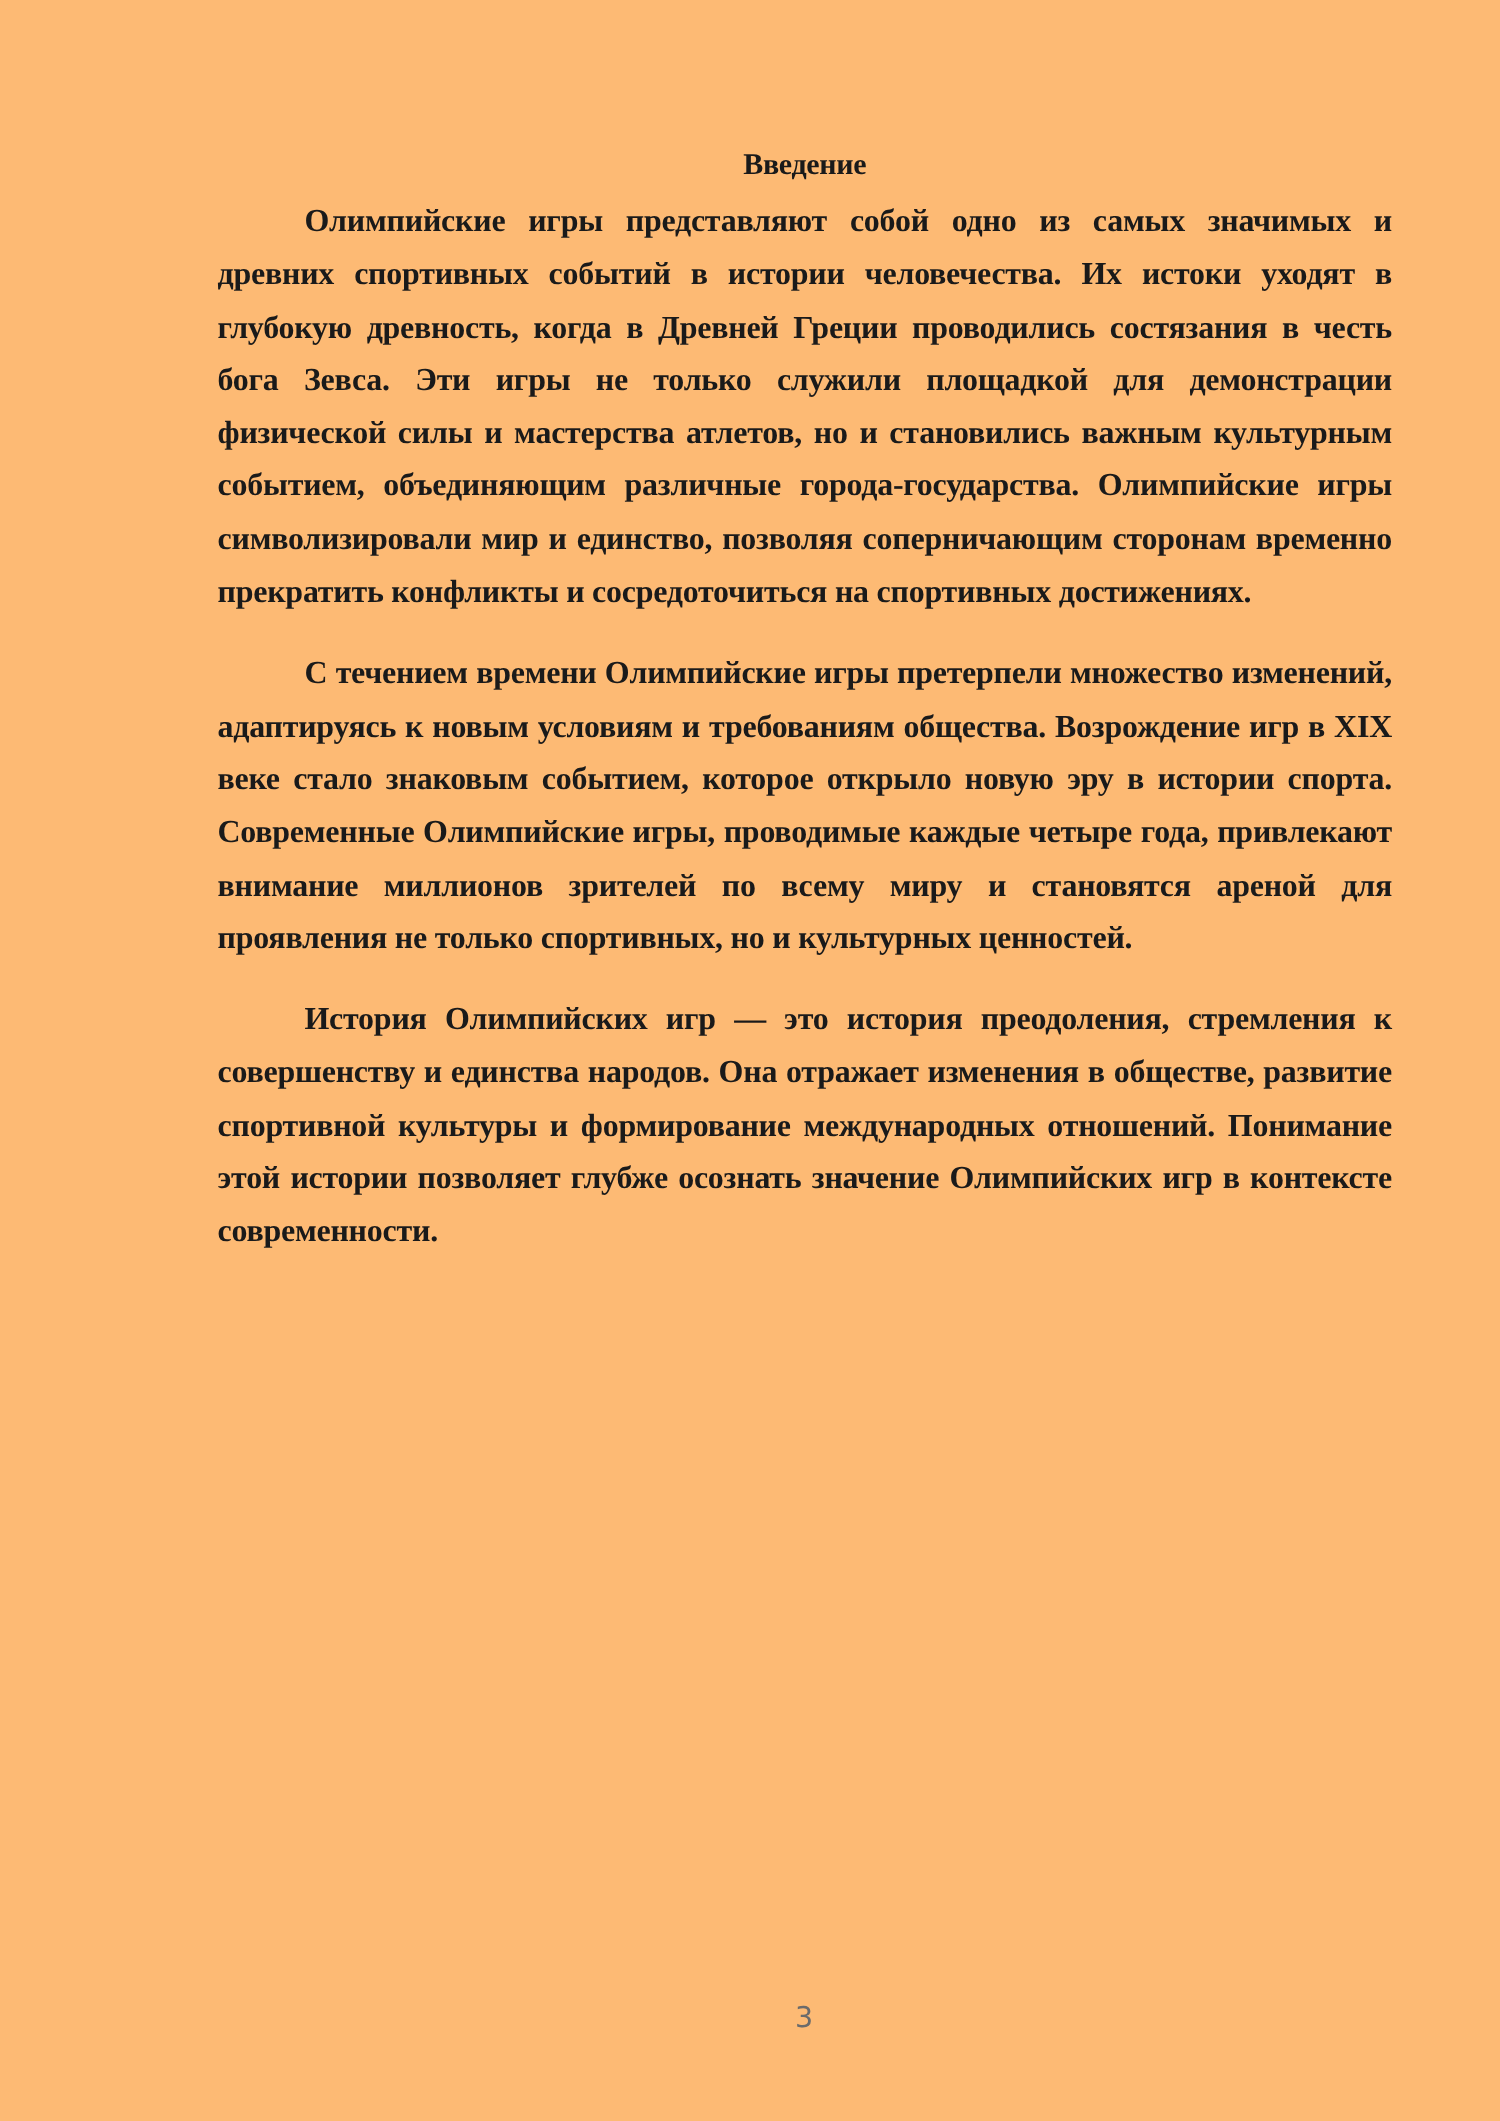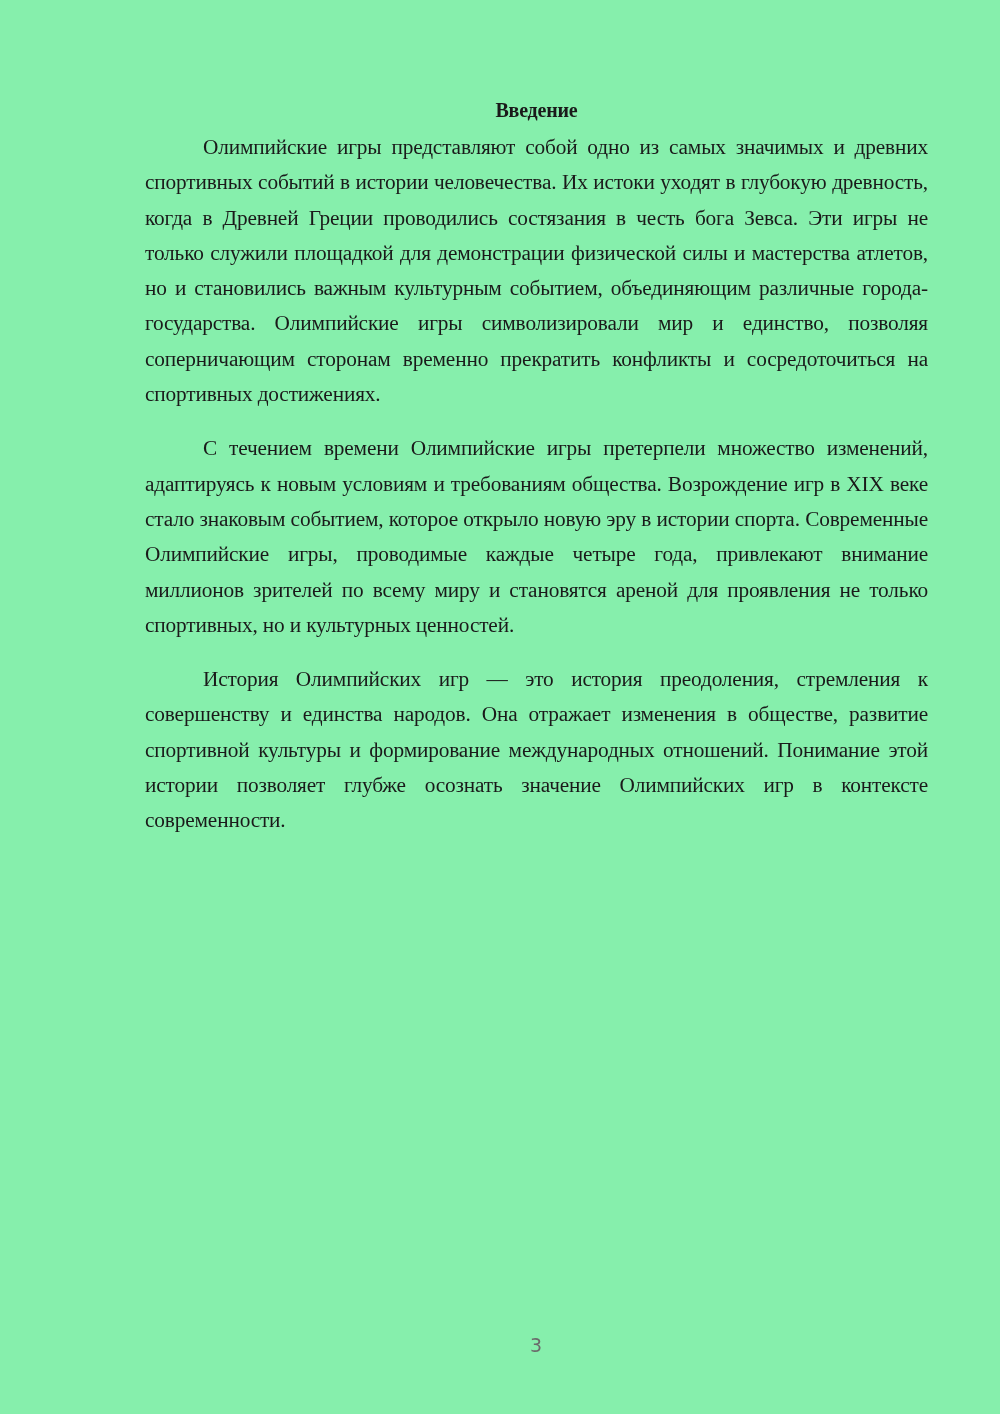--- a/index.html
+++ b/index.html
@@ -13,21 +13,21 @@
       position: relative;
       overflow: hidden;
       font-family: "Liberation Serif", "DejaVu Serif", serif;
       color: #1a1a1a;
     }
     .page {
       position: absolute;
       left: 0; top: 0;
       width: 1000px;
       height: 1414px;
-      background: #86efac;
+      background: #fdba74;
     }
     .content {
       position: absolute;
       left: 145px;
       top: 92px;
       width: 783px;
     }
     .heading {
       text-align: center;
       font-weight: bold;
@@ -37,20 +37,21 @@
       letter-spacing: -0.2px;
     }
     .para {
       margin: 0 0 19px 0;
       font-size: 21.3px;
       line-height: 35.3px;
       text-align: justify;
       text-indent: 58px;
       letter-spacing: -0.15px;
       word-spacing: 0px;
+      font-weight: bold;
     }
     .page-number {
       position: absolute;
       left: 0;
       width: 1072px;
       top: 1334px;
       text-align: center;
       font-family: "DejaVu Sans", sans-serif;
       font-size: 19px;
       color: #6b6b6b;

